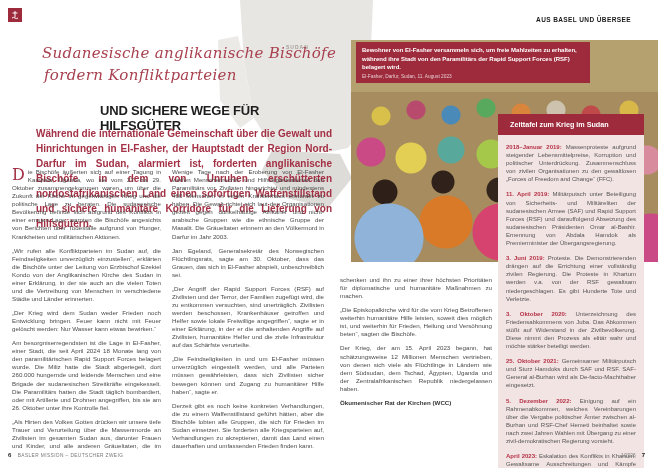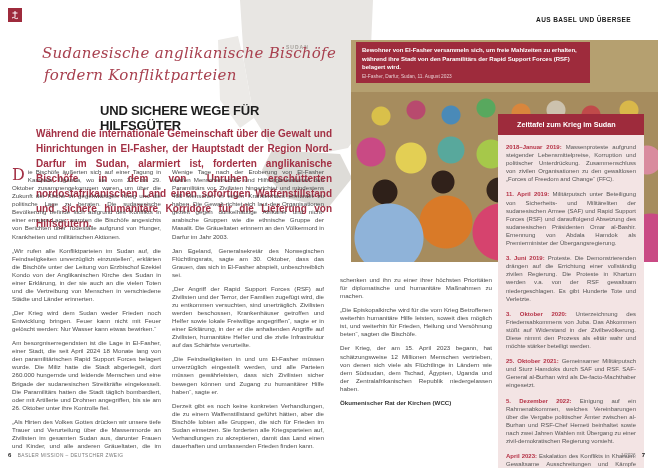--- a/index.html
+++ b/index.html
@@ -77,21 +77,21 @@
       linear-gradient(#b5a070 0 52px,#a68c5e 52px);}
 
   .caption{position:absolute;left:5px;top:2px;width:222px;background:#9e2b3c;
            color:#fff;padding:4px 6px;}
   .cap-text{font-size:6px;font-weight:bold;line-height:1.45;}
   .cap-credit{font-size:4.8px;color:rgba(255,255,255,.75);margin-top:2px;}
 
   
   .timeline{position:absolute;left:498px;top:114px;width:146px;}
   .tl-header{background:#9e2b3c;color:#fff;font-size:7.2px;font-weight:bold;
-             padding:6px 19px;}
+             padding:6px 12px;}
   .tl-body{background:#f3e4e4;padding:8px 8px 6px 8px;}
   .tl-entry{margin:0 0 7px 0;font-size:6px;line-height:1.35;color:#555;text-align:justify;}
   .tl-entry:last-child{margin-bottom:0;}
   .tl-date{color:#b53246;font-weight:bold;}
 
   
   .rp-body{position:absolute;left:340px;top:276px;width:152px;height:172px;overflow:hidden;
            font-size:6.2px;line-height:1.3;text-align:justify;color:#4a4a4a;}
   .rp-body p{margin:0 0 6px 0;}
   .rp-body .source{font-weight:bold;color:#333;text-align:left;}

